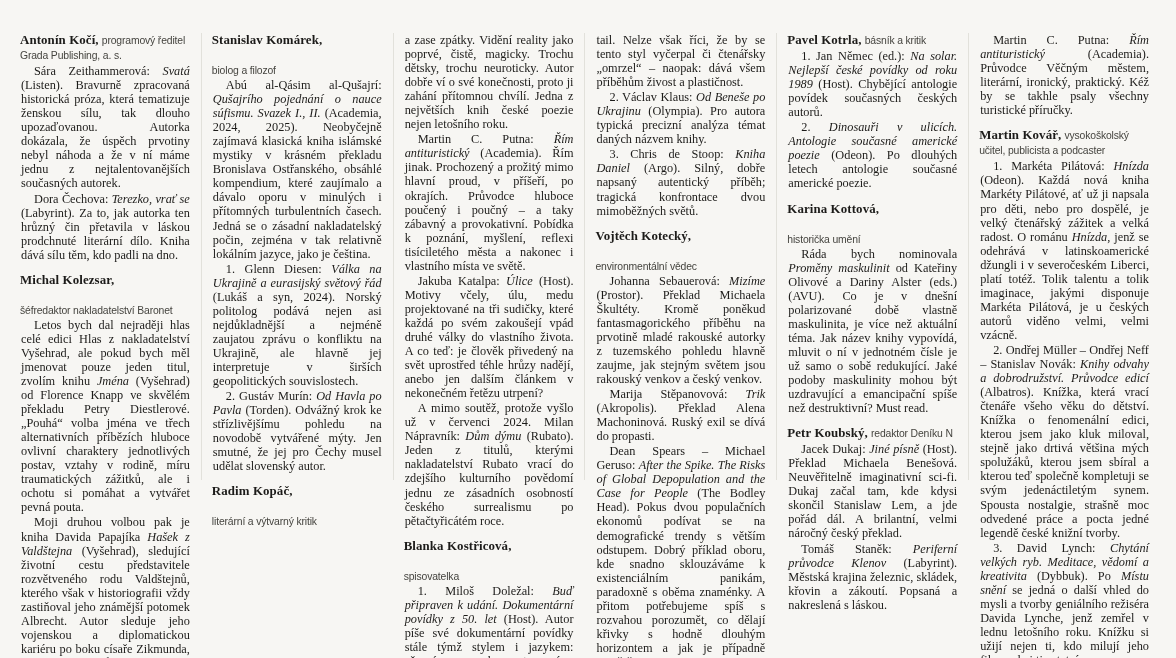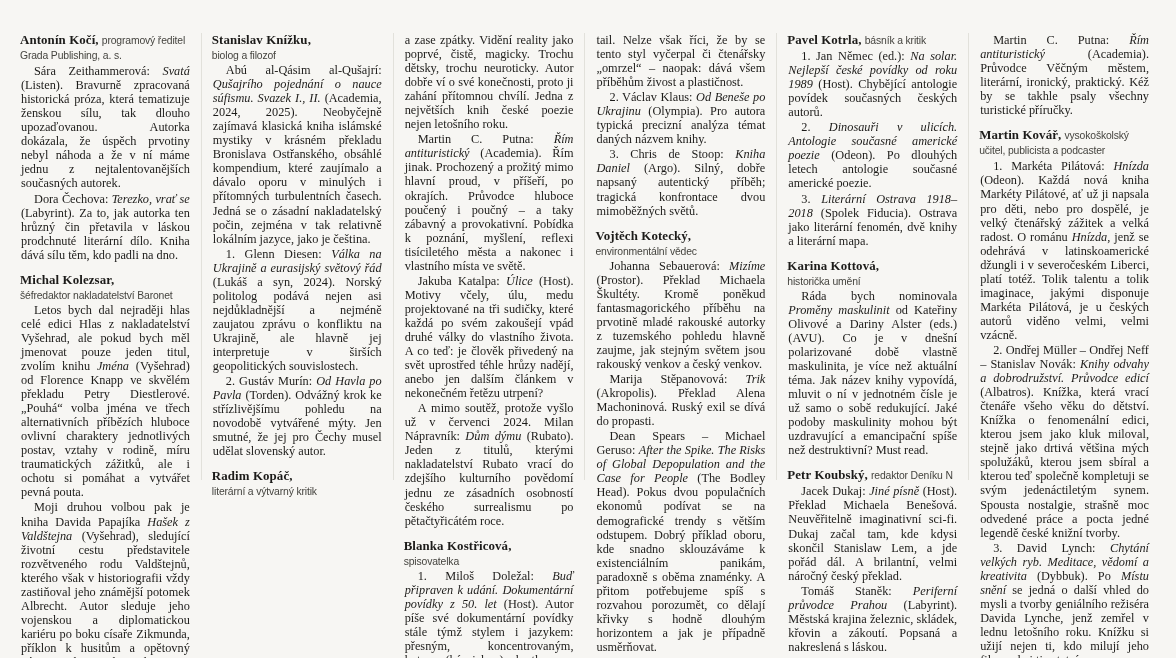--- a/index.html
+++ b/index.html
@@ -48,36 +48,36 @@
     font-weight:bold;
     font-size:12.9px;
     letter-spacing:0.1px;
   }
   .hrole{
     font-family:"Liberation Sans", sans-serif;
     font-size:10.4px;
     letter-spacing:-0.15px;
     color:var(--role_ink);
   }
-  .hrole.block{display:block;line-height:13px;margin-top:2px;}
+  .hrole.block{display:block;line-height:13px;margin-top:17px;}
 </style>
 </head>
 <body>
 
 <main class="page">
     <div class="col">
       <div class="head"><span class="hname">Antonín Kočí,</span> <span class="hrole">programový ředitel Grada Publishing, a. s.</span></div>
       <p><span>Sára Zeithammerová: </span><span class="it">Svatá</span><span> (Listen). Bravurně zpracovaná historická próza, která tematizuje ženskou sílu, tak dlouho upozaďovanou. Autorka dokázala, že úspěch prvotiny nebyl náhoda a že v ní máme jednu z nejtalentovanějších současných autorek.</span></p>
       <p><span>Dora Čechova: </span><span class="it">Terezko, vrať se</span><span> (Labyrint). Za to, jak autorka ten hrůzný čin přetavila v láskou prodchnuté literární dílo. Kniha dává sílu těm, kdo padli na dno.</span></p>
       <div class="head"><span class="hname">Michal Kolezsar,</span><span class="hrole block">šéfredaktor nakladatelství Baronet</span></div>
       <p><span>Letos bych dal nejraději hlas celé edici Hlas z nakladatelství Vyšehrad, ale pokud bych měl jmenovat pouze jeden titul, zvolím knihu </span><span class="it">Jména</span><span> (Vyšehrad) od Florence Knapp ve skvělém překladu Petry Diestlerové. „Pouhá“ volba jména ve třech alternativních příbězích hluboce ovlivní charaktery jednotlivých postav, vztahy v rodině, míru traumatických zážitků, ale i ochotu si pomáhat a vytvářet pevná pouta.</span></p>
       <p><span>Moji druhou volbou pak je kniha Davida Papajíka </span><span class="it">Hašek z Valdštejna</span><span> (Vyšehrad), sledující životní cestu představitele rozvětveného rodu Valdštejnů, kterého však v historiografii vždy zastiňoval jeho známější potomek Albrecht. Autor sleduje jeho vojenskou a diplomatickou kariéru po boku císaře Zikmunda, příklon k husitům a opětovný návrat k Zikmundovi a Albrechtovi.</span></p>
     </div>
     <div class="col">
-      <div class="head"><span class="hname">Stanislav Knížku,</span><span class="hrole block">biolog a filozof</span></div>
+      <div class="head"><span class="hname">Stanislav Komárek,</span><span class="hrole block">biolog a filozof</span></div>
       <p><span>Abú al-Qásim al-Qušajrí: </span><span class="it">Qušajrího pojednání o nauce súfismu. Svazek I., II.</span><span> (Academia, 2024, 2025). Neobyčejně zajímavá klasická kniha islámské mystiky v krásném překladu Bronislava Ostřanského, obsáhlé kompendium, které zaujímalo a dávalo oporu v minulých i přítomných turbulentních časech. Jedná se o zásadní nakladatelský počin, zejména v tak relativně lokálním jazyce, jako je čeština.</span></p>
       <p><span>1. Glenn Diesen: </span><span class="it">Válka na Ukrajině a eurasijský světový řád</span><span> (Lukáš a syn, 2024). Norský politolog podává nejen asi nejdůkladnější a nejméně zaujatou zprávu o konfliktu na Ukrajině, ale hlavně jej interpretuje v širších geopolitických souvislostech.</span></p>
       <p><span>2. Gustáv Murín: </span><span class="it">Od Havla po Pavla</span><span> (Torden). Odvážný krok ke střízlivějšímu pohledu na novodobě vytvářené mýty. Jen smutné, že jej pro Čechy musel udělat slovenský autor.</span></p>
       <div class="head"><span class="hname">Radim Kopáč,</span><span class="hrole block">literární a výtvarný kritik</span></div>
     </div>
     <div class="col">
       <p class="noindent"><span>a zase zpátky. Vidění reality jako poprvé, čistě, magicky. Trochu dětsky, trochu neuroticky. Autor dobře ví o své konečnosti, proto ji zahání přítomnou chvílí. Jedna z největších knih české poezie nejen letošního roku.</span></p>
       <p><span>Martin C. Putna: </span><span class="it">Řím antituristický</span><span> (Academia). Řím jinak. Prochozený a prožitý mimo hlavní proud, v příšeří, po okrajích. Průvodce hluboce poučený i poučný – a taky zábavný a provokativní. Pobídka k poznání, myšlení, reflexi tisíciletého města a nakonec i vlastního místa ve světě.</span></p>
       <p><span>Jakuba Katalpa: </span><span class="it">Úlice</span><span> (Host). Motivy včely, úlu, medu projektované na tři sudičky, které každá po svém zakoušejí vpád druhé války do vlastního života. A co teď: je člověk přivedený na svět uprostřed téhle hrůzy nadějí, anebo jen dalším článkem v nekonečném řetězu utrpení?</span></p>
       <p><span>A mimo soutěž, protože vyšlo už v červenci 2024. Milan Nápravník: </span><span class="it">Dům dýmu</span><span> (Rubato). Jeden z titulů, kterými nakladatelství Rubato vrací do zdejšího kulturního povědomí jednu ze zásadních osobností českého surrealismu po pětačtyřicátém roce.</span></p>
@@ -90,26 +90,25 @@
       <p><span>3. Chris de Stoop: </span><span class="it">Kniha Daniel</span><span> (Argo). Silný, dobře napsaný autentický příběh; tragická konfrontace dvou mimoběžných světů.</span></p>
       <div class="head"><span class="hname">Vojtěch Kotecký,</span><span class="hrole block">environmentální vědec</span></div>
       <p><span>Johanna Sebauerová: </span><span class="it">Mizíme</span><span> (Prostor). Překlad Michaela Škultéty. Kromě poněkud fantasmagorického příběhu na prvotině mladé rakouské autorky z tuzemského pohledu hlavně zaujme, jak stejným světem jsou rakouský venkov a český venkov.</span></p>
       <p><span>Marija Stěpanovová: </span><span class="it">Trik</span><span> (Akropolis). Překlad Alena Machoninová. Ruský exil se dívá do propasti.</span></p>
       <p><span>Dean Spears – Michael Geruso: </span><span class="it">After the Spike. The Risks of Global Depopulation and the Case for People</span><span> (The Bodley Head). Pokus dvou populačních ekonomů podívat se na demografické trendy s větším odstupem. Dobrý příklad oboru, kde snadno sklouzáváme k existenciálním panikám, paradoxně s oběma znaménky. A přitom potřebujeme spíš s rozvahou porozumět, co dělají křivky s hodně dlouhým horizontem a jak je případně usměrňovat.</span></p>
     </div>
     <div class="col">
       <div class="head"><span class="hname">Pavel Kotrla,</span> <span class="hrole">básník a kritik</span></div>
       <p><span>1. Jan Němec (ed.): </span><span class="it">Na solar. Nejlepší české povídky od roku 1989</span><span> (Host). Chybějící antologie povídek současných českých autorů.</span></p>
       <p><span>2. </span><span class="it">Dinosauři v ulicích. Antologie současné americké poezie</span><span> (Odeon). Po dlouhých letech antologie současné americké poezie.</span></p>
-      <p><span>3. </span><span class="it">Literární Ostrava 1918–2018</span><span> (Spolek Fiducia). Ostrava jako literární fenomén, dvě knihy a literární mapa.</span></p>
       <div class="head"><span class="hname">Karina Kottová,</span><span class="hrole block">historička umění</span></div>
       <p><span>Ráda bych nominovala </span><span class="it">Proměny maskulinit</span><span> od Kateřiny Olivové a Dariny Alster (eds.) (AVU). Co je v dnešní polarizované době vlastně maskulinita, je více než aktuální téma. Jak název knihy vypovídá, mluvit o ní v jednotném čísle je už samo o sobě redukující. Jaké podoby maskulinity mohou být uzdravující a emancipační spíše než destruktivní? Must read.</span></p>
       <div class="head"><span class="hname">Petr Koubský,</span> <span class="hrole">redaktor Deníku N</span></div>
       <p><span>Jacek Dukaj: </span><span class="it">Jiné písně</span><span> (Host). Překlad Michaela Benešová. Neuvěřitelně imaginativní sci-fi. Dukaj začal tam, kde kdysi skončil Stanislaw Lem, a jde pořád dál. A brilantní, velmi náročný český překlad.</span></p>
-      <p><span>Tomáš Staněk: </span><span class="it">Periferní průvodce Prahou</span><span> (Labyrint). Městská krajina železnic, skládek, křovin a zákoutí. Popsaná a nakreslená s láskou.</span></p>
+      <p><span>Tomáš Staněk: </span><span class="it">Periferní průvodce Klenov</span><span> (Labyrint). Městská krajina železnic, skládek, křovin a zákoutí. Popsaná a nakreslená s láskou.</span></p>
     </div>
     <div class="col">
       <p><span>Martin C. Putna: </span><span class="it">Řím antituristický</span><span> (Academia). Průvodce Věčným městem, literární, ironický, praktický. Kéž by se takhle psaly všechny turistické příručky.</span></p>
       <div class="head"><span class="hname">Martin Kovář,</span> <span class="hrole">vysokoškolský učitel, publicista a podcaster</span></div>
       <p><span>1. Markéta Pilátová: </span><span class="it">Hnízda</span><span> (Odeon). Každá nová kniha Markéty Pilátové, ať už ji napsala pro děti, nebo pro dospělé, je velký čtenářský zážitek a velká radost. O románu </span><span class="it">Hnízda</span><span>, jenž se odehrává v latinskoamerické džungli i v severočeském Liberci, platí totéž. Tolik talentu a tolik imaginace, jakými disponuje Markéta Pilátová, je u českých autorů viděno velmi, velmi vzácně.</span></p>
       <p><span>2. Ondřej Müller – Ondřej Neff – Stanislav Novák: </span><span class="it">Knihy odvahy a dobrodružství. Průvodce edicí</span><span> (Albatros). Knížka, která vrací čtenáře všeho věku do dětství. Knížka o fenomenální edici, kterou jsem jako kluk miloval, stejně jako drtivá většina mých spolužáků, kterou jsem sbíral a kterou teď společně kompletuji se svým jedenáctiletým synem. Spousta nostalgie, strašně moc odvedené práce a pocta jedné legendě české knižní tvorby.</span></p>
       <p><span>3. David Lynch: </span><span class="it">Chytání velkých ryb. Meditace, vědomí a kreativita</span><span> (Dybbuk). Po </span><span class="it">Místu snění</span><span> se jedná o další vhled do mysli a tvorby geniálního režiséra Davida Lynche, jenž zemřel v lednu letošního roku. Knížku si užijí nejen ti, kdo milují jeho filmy, ale i ti ostatní.</span></p>
     </div>
   </main>
 

